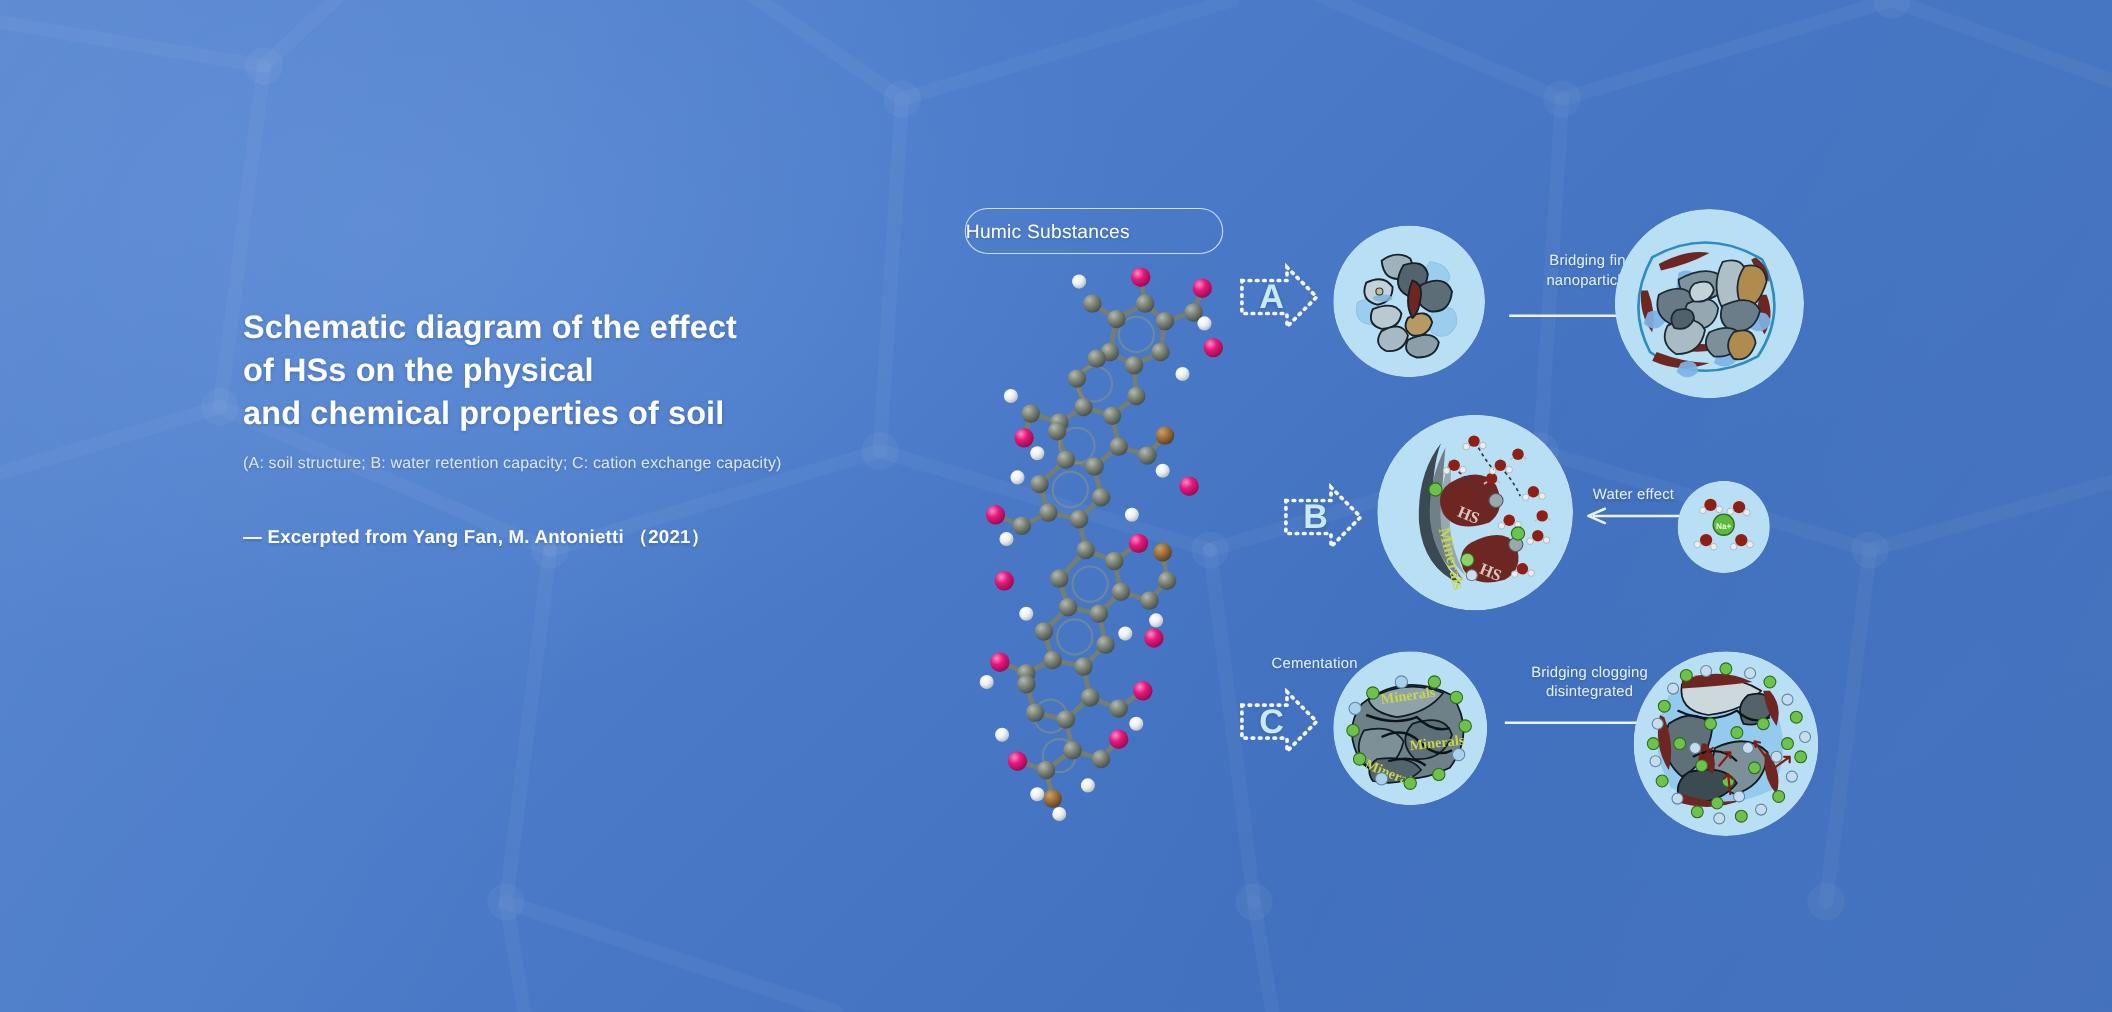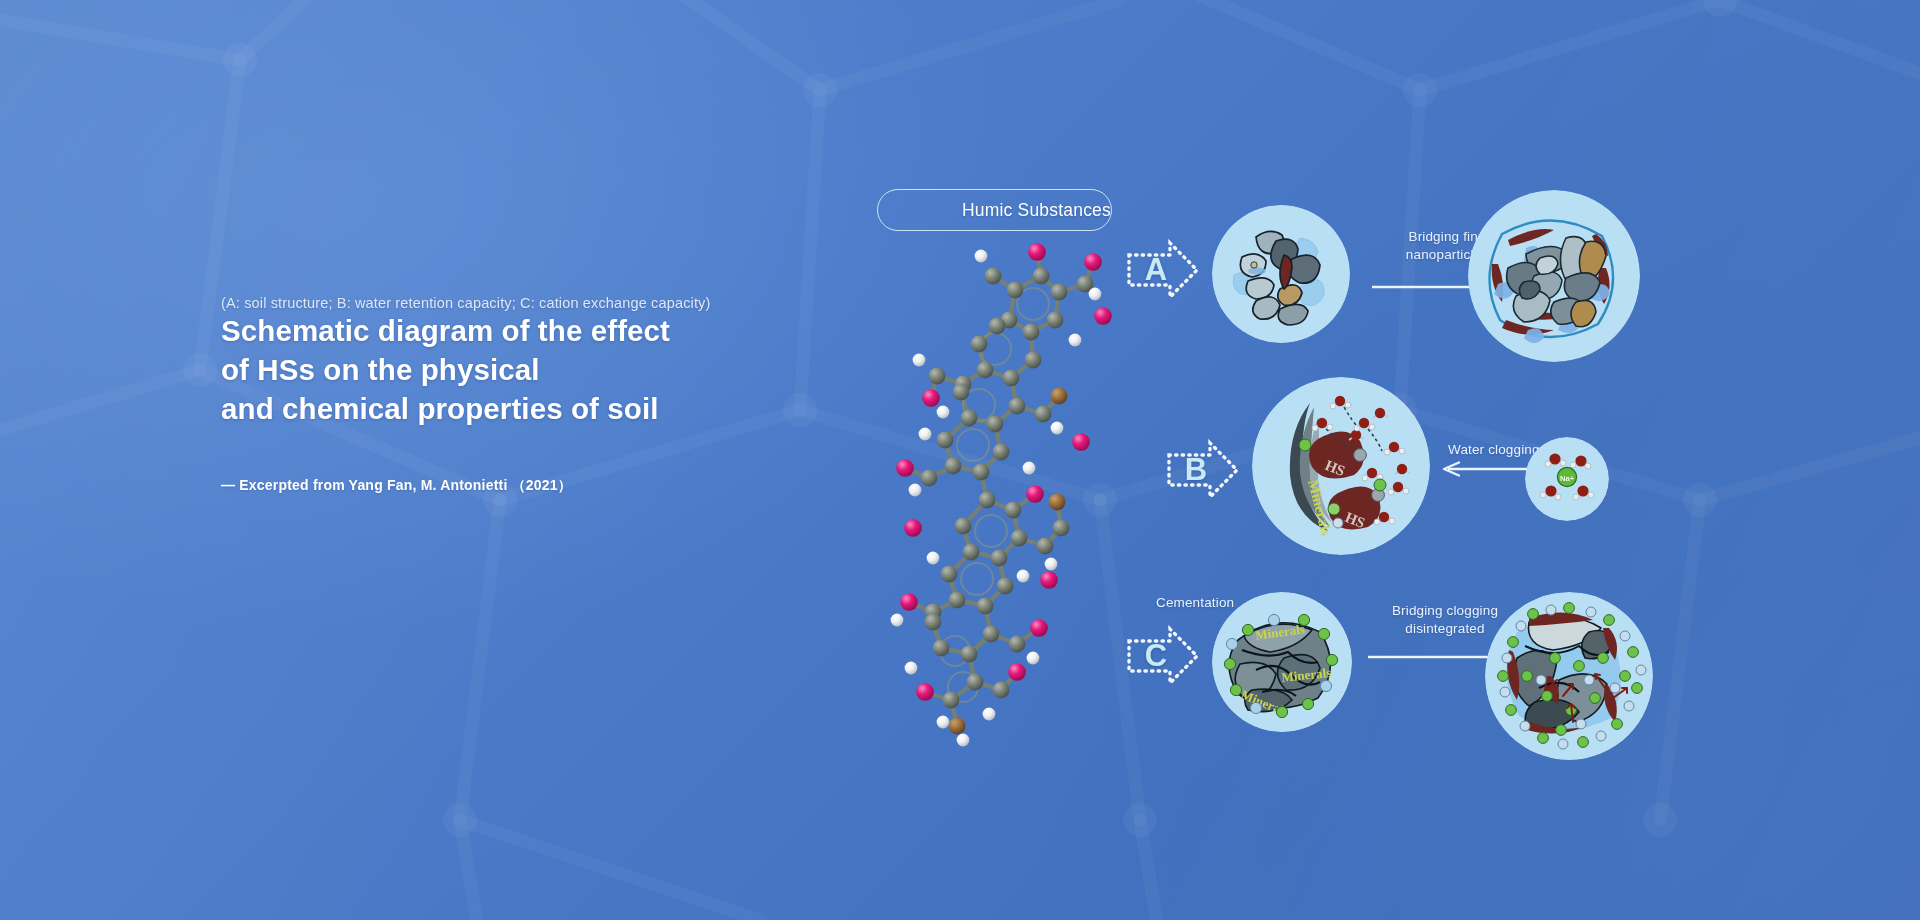--- a/index.html
+++ b/index.html
@@ -32,33 +32,33 @@
   #page-title{
     font-size:29.5px; font-weight:bold; color:#ffffff; line-height:1.33;
     letter-spacing:.1px; text-shadow:0 1px 3px rgba(20,45,90,.28);
   }
   #page-title .tl{ display:block; white-space:nowrap; }
   #subtitle{
     margin-top:17px; font-size:14.5px; color:#dbe7f8; letter-spacing:.15px;
     white-space:nowrap; text-shadow:0 1px 2px rgba(20,45,90,.22);
   }
   #attribution{
-    margin-top:48px; font-size:14px; font-weight:bold; color:#ffffff;
+    margin-top:48px; font-size:17px; font-weight:bold; color:#ffffff;
     letter-spacing:.2px; white-space:nowrap; text-shadow:0 1px 2px rgba(20,45,90,.22);
   }
 
   
   #diagram{ position:absolute; left:0; top:0; width:1920px; height:920px; }
   #diagram > *{ position:absolute; }
 
   
   #hs-pill{
     left:877px; top:189px; width:235px; height:42px;
     border:1.6px solid #cfe0f6; border-radius:21px;
-    display:flex; align-items:center; justify-content:flex-end;
+    display:flex; align-items:center; justify-content:flex-start;
     color:#ffffff; font-size:17.5px; letter-spacing:.2px;
     text-shadow:0 1px 2px rgba(20,45,90,.25);
   }
 
   
   #molecule{ left:845px; top:228px; width:310px; height:520px; }
 
   
   .panel{ border-radius:50%; overflow:hidden; }
   .panel svg{ display:block; }
@@ -123,26 +123,26 @@
         <use href="#latnode" x="520" y="880"></use>
       <use href="#latnode" x="1200" y="880"></use>
         <use href="#latnode" x="1780" y="60"></use>
       <use href="#latnode" x="1720" y="880"></use>
     </g>
   </svg>
   <div class="bg-sheen"></div>
 </div>
 
 <div id="text-block">
-  <div id="subtitle">(A: soil structure; B: water retention capacity; C: cation exchange capacity)</div>
   <div id="page-title">
     <span class="tl">Schematic diagram of the effect</span>
     <span class="tl">of HSs on the physical</span>
     <span class="tl">and chemical properties of soil</span>
   </div>
+  <div id="subtitle">(A: soil structure; B: water retention capacity; C: cation exchange capacity)</div>
   <div id="attribution">— Excerpted from Yang Fan, M. Antonietti （2021）</div>
 </div>
 
 <div id="diagram">
 
   <div id="hs-pill">
     <span>Humic Substances</span>
   </div>
 
   <svg id="molecule" viewBox="0 0 310 520">
@@ -450,21 +450,21 @@
           <path d="M74 52 q12 10 20 18"></path>
         </g>
         <circle cx="108" cy="78" r="6.4" fill="#9aa7ae" stroke="#4b5a63" stroke-width="1"></circle>
         <circle cx="126" cy="118" r="6.4" fill="#9aa7ae" stroke="#4b5a63" stroke-width="1"></circle>
         <circle cx="128" cy="108" r="6" fill="#6cc24a" stroke="#2f6b1d" stroke-width="1"></circle>
       </g>
     </svg>
   </div>
 
   <div class="flow-label-single" style="left:1448px; top:442px;">
-    <span>Water clogging</span>
+    <span>Water effect</span>
   </div>
   <svg style="left:1434px; top:460px;" width="136" height="18" viewBox="0 0 136 18">
     <path d="M14 9 H134" stroke="#eaf4ff" stroke-width="2.3"></path>
     <path d="M25 2.5 L10 9 L25 15.5" fill="none" stroke="#eaf4ff" stroke-width="2.3" stroke-linecap="round" stroke-linejoin="round"></path>
   </svg>
 
   <div class="panel" style="left:1525px; top:437px; width:84px; height:84px;">
     <svg viewBox="0 0 84 84" width="84" height="84">
       <circle cx="42" cy="42" r="42" fill="#b9dff5"></circle>
       <g stroke="#b9c7cf" stroke-width="1.5">

